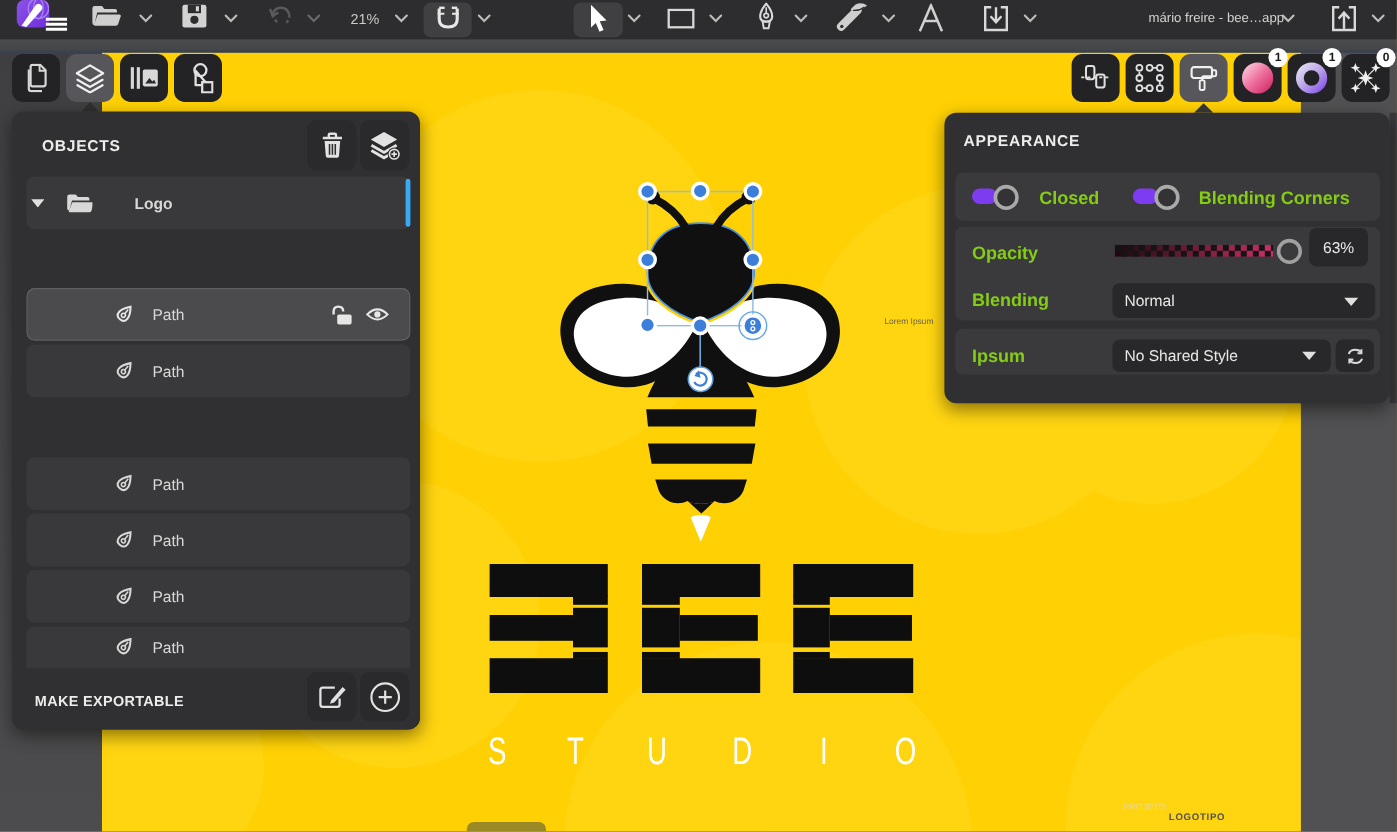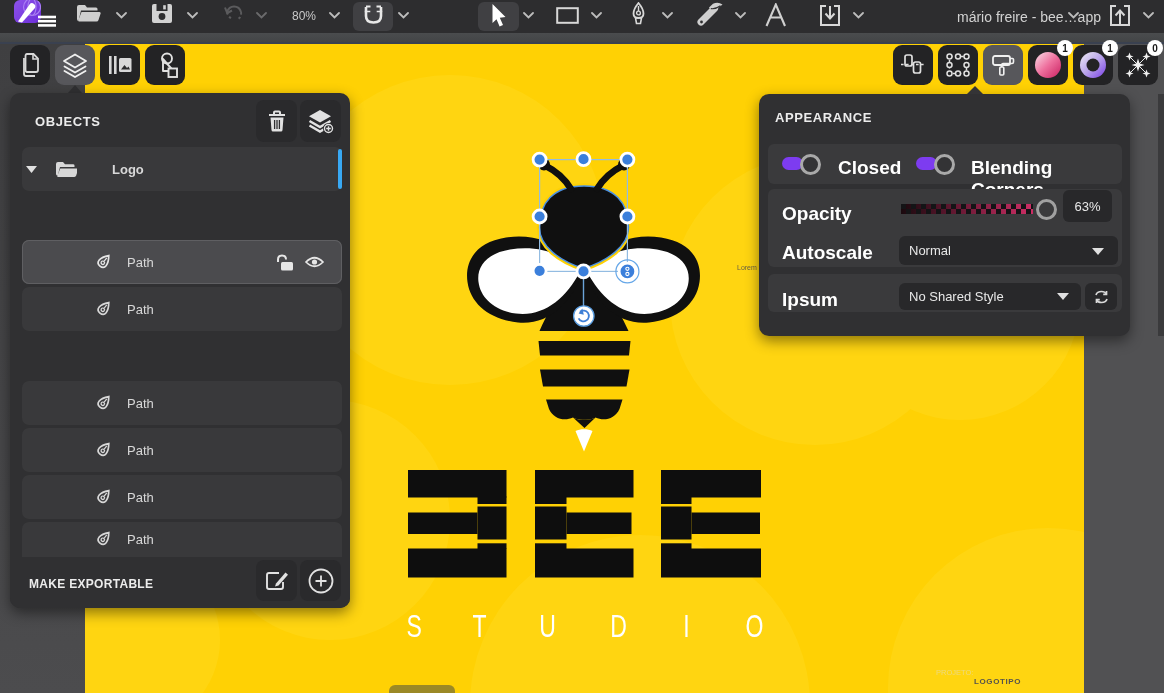--- a/index.html
+++ b/index.html
@@ -16,28 +16,28 @@
 
 #canvas{left:85px;top:44px;width:999px;height:649px;background:#ffd103;overflow:hidden;}
 
 .sqbtn{position:absolute;top:45px;width:40px;height:40px;border-radius:9px;background:#232325;display:flex;align-items:center;justify-content:center;}
 .sqbtn.sel{background:#57575b;}
 .badge{position:absolute;top:-5px;right:-5px;width:16px;height:16px;border-radius:50%;background:#fff;color:#1a1a1a;font-size:10px;font-weight:bold;display:flex;align-items:center;justify-content:center;}
 .ptr{position:absolute;width:0;height:0;border-left:7px solid transparent;border-right:7px solid transparent;}
 
 .panel{position:absolute;background:#303032;border-radius:10px;box-shadow:0 5px 14px rgba(0,0,0,.45);}
 #objpanel{left:10px;top:93px;width:340px;height:515px;}
-#apppanel{left:759px;top:94px;width:371px;height:242px;}
+#apppanel{left:787px;top:94px;width:371px;height:242px;}
 .ptitle{position:absolute;color:#ececec;font-weight:bold;font-size:13px;letter-spacing:.6px;}
 .hbtn{position:absolute;width:41px;height:42px;border-radius:8px;background:#2a2a2c;display:flex;align-items:center;justify-content:center;}
 .orow{position:absolute;left:12px;width:320px;height:44px;border-radius:7px;background:#39393b;display:flex;align-items:center;color:#d8d8d8;font-size:13px;}
 .orow.sel{background:#4b4b4e;box-shadow:inset 0 0 0 1px #5f5f62;}
 .arow{position:absolute;left:9px;width:354px;border-radius:6px;background:#3a3a3c;}
 .ddl{position:absolute;background:#28282a;border-radius:6px;color:#e8e8e8;font-size:13px;display:flex;align-items:center;}
-.lab{position:absolute;color:#ffffff;font-size:19px;font-weight:bold;}
+.lab{position:absolute;color:#84cc16;font-size:15px;font-weight:bold;}
 </style></head>
 <body>
 <div class="abs" id="topbar"></div>
 <div class="abs" id="substrip"></div>
 <div class="abs" id="stripline"></div>
 <div class="abs" id="leftdark"></div>
 <div class="abs" id="rightdark"></div>
 <div class="abs" id="canvas">
   
   <svg width="999" height="649" viewBox="85 44 999 649">
@@ -412,21 +412,21 @@
         <rect x="85" y="5" width="5" height="5"></rect>
         <rect x="95" y="5" width="5" height="5"></rect>
         <rect x="105" y="5" width="5" height="5"></rect>
         <rect x="115" y="5" width="5" height="5"></rect>
         <rect x="125" y="5" width="5" height="5"></rect>
     </g>
   </svg>
   <div class="abs" style="left:277px;top:105px;width:21px;height:21px;border-radius:50%;background:#3a3a3c;border:3px solid #a0a0a0;box-sizing:border-box;"></div>
   <div class="ddl" style="left:304px;top:96px;width:49px;height:32px;justify-content:center;">63%</div>
 
-  <div class="lab" style="left:23px;top:148px;">Autoscale</div>
+  <div class="lab" style="left:23px;top:148px;">Blending</div>
   <div class="ddl" style="left:140px;top:142px;width:219px;height:29px;">
     <span style="margin-left:10px;">Normal</span>
     <svg style="position:absolute;right:14px;top:12px;" width="12" height="8">
         <path d="M0 0 H12 L6 7 Z" fill="#e0e0e0"></path>
       </svg>
   </div>
 
   <div class="arow" style="top:180px;height:38px;"></div>
   <div class="lab" style="left:23px;top:195px;">Ipsum</div>
   <div class="ddl" style="left:140px;top:189px;width:182px;height:27px;">
@@ -485,21 +485,21 @@
   <svg class="abs" style="left:224px;top:4px;" width="20" height="19">
     <path d="M3 8 Q5 2.5 10 2.5 Q15.5 2.5 17 8" fill="none" stroke="#5b5b5d" stroke-width="2"></path>
     <path d="M17 8 Q17.8 13.5 13 15.5" fill="none" stroke="#5b5b5d" stroke-width="2" stroke-dasharray="2.5 2.5"></path>
     <path d="M3 8 Q4.5 13.5 9 15.5" fill="none" stroke="#5b5b5d" stroke-width="2" stroke-dasharray="2.5 2.5"></path>
     <path d="M1 3.5 L3.2 9 L8 6.5" fill="none" stroke="#5b5b5d" stroke-width="2"></path>
   </svg>
   <svg class="abs chev" style="left:256px;top:10px;" viewBox="0 0 11 11">
       <path d="M1 3 L5.5 7.5 L10 3" stroke="#6a6a6c" stroke-width="1.8" fill="none" stroke-linecap="round"></path>
     </svg>
 
-  <div class="abs" style="left:292px;top:9px;color:#c9c9c9;font-size:12px;">80%</div>
+  <div class="abs" style="left:292px;top:9px;color:#c9c9c9;font-size:12px;">21%</div>
   <svg class="abs chev" style="left:329px;top:10px;" viewBox="0 0 11 11">
       <path d="M1 3 L5.5 7.5 L10 3" stroke="#bcbcbc" stroke-width="1.8" fill="none" stroke-linecap="round"></path>
     </svg>
 
   <div class="tbtn" style="left:353px;width:40px;"></div>
   <svg class="abs" style="left:363px;top:5px;" width="21" height="22">
     <path d="M3 2 V11 Q3 17.5 10.5 17.5 Q18 17.5 18 11 V2" fill="none" stroke="#e8e8e8" stroke-width="2.6"></path>
     <path d="M1.8 6.5 H7.3 M13.7 6.5 H19.2" stroke="#e8e8e8" stroke-width="1.6"></path>
     <rect x="3" y="0.5" width="4.5" height="2" fill="#e8e8e8"></rect>
     <rect x="13.5" y="0.5" width="4.5" height="2" fill="#e8e8e8"></rect>
@@ -548,21 +548,21 @@
   </svg>
 
   <svg class="abs" style="left:819px;top:4px;" width="22" height="23">
     <path d="M7 2 H2 V21 H20 V2 H15" fill="none" stroke="#d8d8d8" stroke-width="2"></path>
     <path d="M11 2 V13 M6.5 9.5 L11 14.5 L15.5 9.5" fill="none" stroke="#d8d8d8" stroke-width="2"></path>
   </svg>
   <svg class="abs chev" style="left:853px;top:10px;" viewBox="0 0 11 11">
       <path d="M1 3 L5.5 7.5 L10 3" stroke="#bcbcbc" stroke-width="1.8" fill="none" stroke-linecap="round"></path>
     </svg>
 
-  <div class="abs" style="left:957px;top:9px;color:#d2d2d2;font-size:14px;">mário freire - bee…app</div>
+  <div class="abs" style="left:957px;top:9px;color:#d2d2d2;font-size:11px;">mário freire - bee…app</div>
   <svg class="abs chev" style="left:1068px;top:10px;" viewBox="0 0 11 11">
       <path d="M1 3 L5.5 7.5 L10 3" stroke="#bcbcbc" stroke-width="1.8" fill="none" stroke-linecap="round"></path>
     </svg>
 
   <svg class="abs" style="left:1109px;top:4px;" width="22" height="23">
     <path d="M7 2 H2 V21 H20 V2 H15" fill="none" stroke="#d8d8d8" stroke-width="2"></path>
     <path d="M11 20 V7 M6.5 11.5 L11 6.5 L15.5 11.5" fill="none" stroke="#d8d8d8" stroke-width="2"></path>
   </svg>
   <svg class="abs chev" style="left:1143px;top:10px;" viewBox="0 0 11 11">
       <path d="M1 3 L5.5 7.5 L10 3" stroke="#bcbcbc" stroke-width="1.8" fill="none" stroke-linecap="round"></path>

